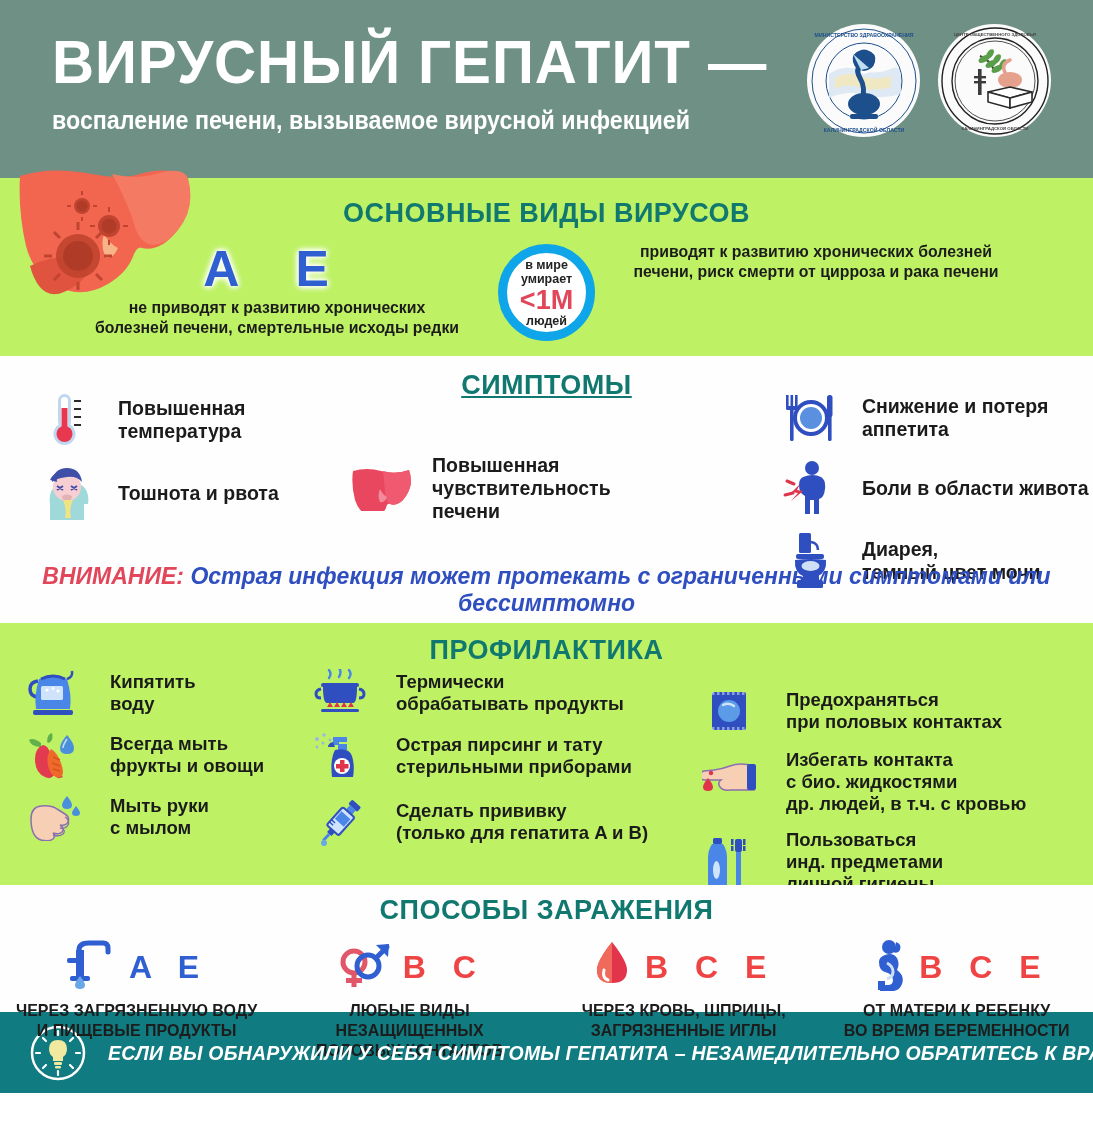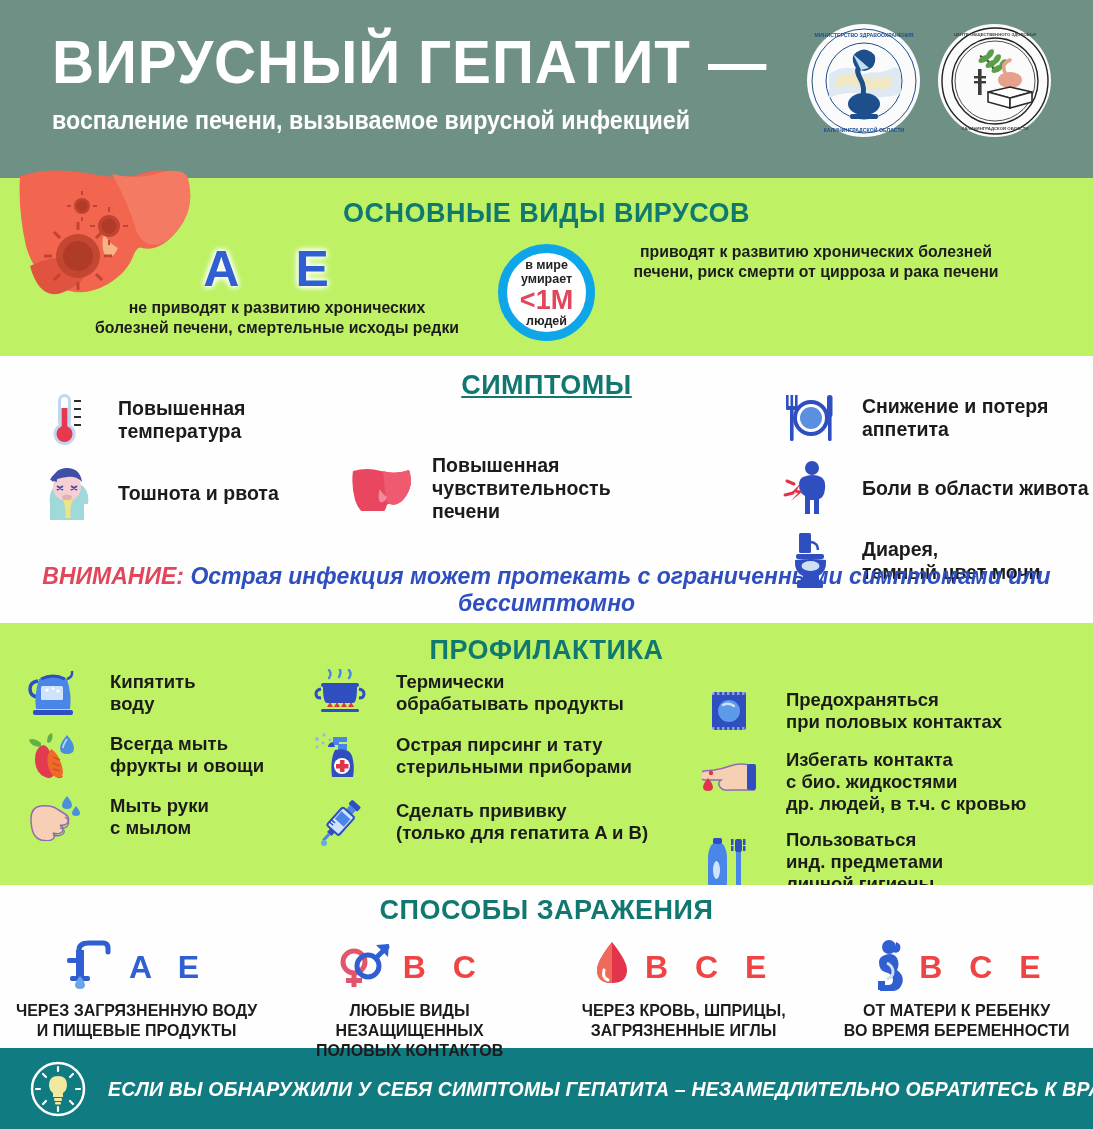--- a/index.html
+++ b/index.html
@@ -104,21 +104,21 @@
   .prev-cols { display: flex; padding-top: 46px; }
   .prev-col { position: relative; }
   .prev-col.p1 { width: 300px; padding-left: 26px; }
   .prev-col.p2 { width: 390px; padding-left: 12px; }
   .prev-col.p3 { width: 403px; padding-left: 12px; margin-top: 18px; }
   .prev-item { display: flex; align-items: center; gap: 28px; margin-bottom: 14px; }
   .prev-ico { width: 56px; flex: none; display:flex; align-items:center; justify-content:center;}
   .prev-txt { font-size: 18.5px; font-weight: bold; color: #1b1b1b; line-height: 22px; }
 
   
-  .sec-trans { height: 163px; position: relative; padding-top: 10px; }
+  .sec-trans { height: 127px; position: relative; padding-top: 10px; }
   .trans-title { text-align:center; }
   .trans-cols { display: flex; margin-top: 14px; }
   .trans-col { flex: 1; text-align: center; }
   .trans-icorow { display: flex; align-items: center; justify-content: center; gap: 12px; height: 54px;}
   .trans-letters { font-size: 32px; font-weight: bold; color: #ef4444; letter-spacing: 9px; }
   .trans-letters.blue { color: #2f5fd0; }
   .trans-cap { font-size: 16.5px; font-weight: bold; color: #1c1c1c; line-height: 20px;
                margin-top: 6px; transform: scaleX(0.97); }
 
   

